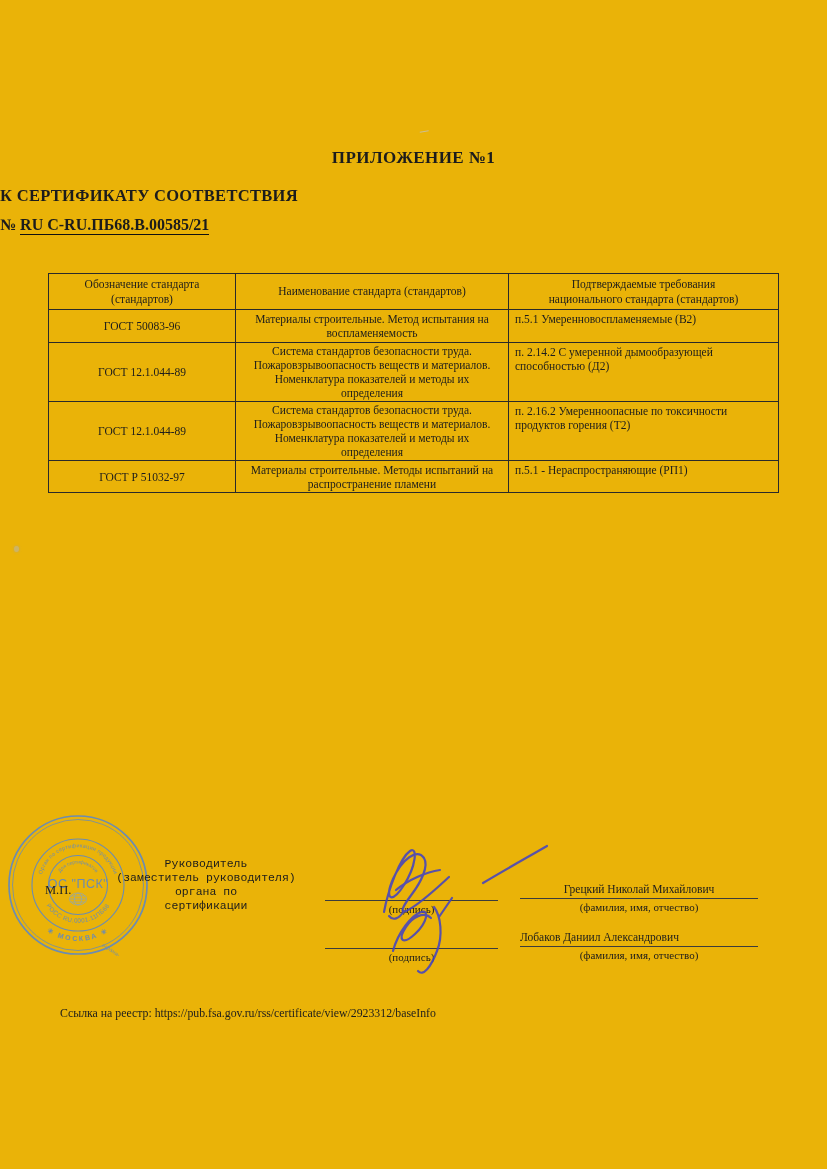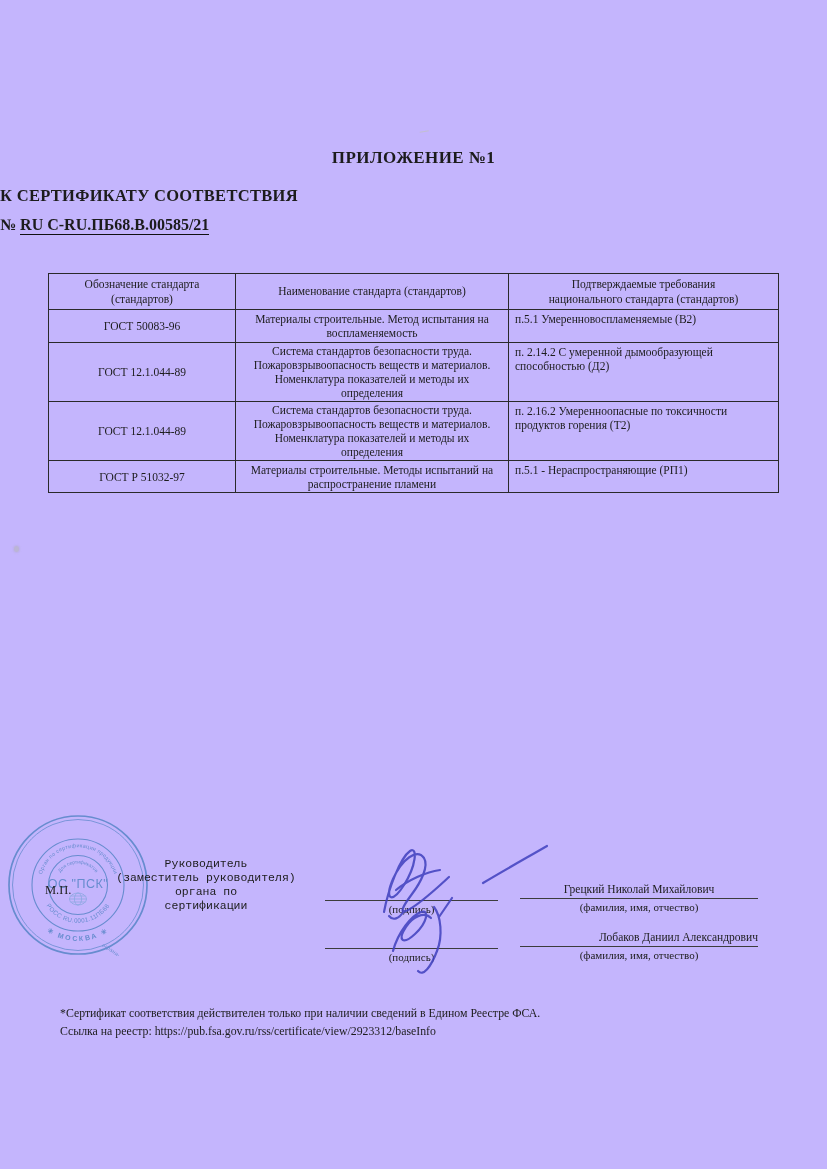--- a/index.html
+++ b/index.html
@@ -1,20 +1,20 @@
 <!DOCTYPE html>
 <html><head>
 <meta charset="utf-8">
 <style>
   html,body { margin:0; padding:0; background:#888; }
   .page {
     position: relative;
     width: 827px; height: 1169px;
     margin: 0 auto;
-    background: #c4b5fd;
+    background: #eab308;
     font-family: "Liberation Serif", "DejaVu Serif", serif;
     color: #1c1c1c;
     overflow: hidden;
   }
   .abs { position: absolute; }
   .pre { white-space: pre-line; }
 
   
   .doc-title   { top:148px; left:0; width:100%; text-align:center; font-size:17px; font-weight:bold; letter-spacing:.4px; }
   .doc-subtitle{ top:186px; left:0; width:100%; text-align:left; font-size:16.5px; font-weight:bold; letter-spacing:.3px; }
@@ -47,21 +47,21 @@
 
   .sig-line-1  { top:900px; left:325px; width:173px; border-bottom:1.4px solid #3c3c3c; height:0; }
   .sig-cap-1   { top:903px; left:325px; width:173px; text-align:center; font-size:11px; }
   .name-line-1 { top:898px; left:520px; width:238px; border-bottom:1.4px solid #3c3c3c; height:0; }
   .name-1      { top:883px; left:520px; width:238px; text-align:center; font-size:11.5px; }
   .name-cap-1  { top:901px; left:520px; width:238px; text-align:center; font-size:11px; }
 
   .sig-line-2  { top:948px; left:325px; width:173px; border-bottom:1.4px solid #3c3c3c; height:0; }
   .sig-cap-2   { top:951px; left:325px; width:173px; text-align:center; font-size:11px; }
   .name-line-2 { top:946px; left:520px; width:238px; border-bottom:1.4px solid #3c3c3c; height:0; }
-  .name-2      { top:931px; left:520px; width:238px; text-align:right; font-size:11.5px; }
+  .name-2      { top:931px; left:520px; width:238px; text-align:left; font-size:11.5px; }
   .name-cap-2  { top:949px; left:520px; width:238px; text-align:center; font-size:11px; }
 
   
   .footer { top:1004px; left:60px; width:700px; font-size:11.8px; line-height:18px; }
 
   
   .stamp-svg { top:814px; left:7px; width:142px; height:142px; opacity:.88; }
   .sig-svg   { top:820px; left:300px; width:280px; height:165px; }
 
   
@@ -187,17 +187,16 @@
       </g>
       <g>
         <path d="M 93,131 C 98,112 112,95 121,92 C 130,89 127,103 115,114 C 103,125 97,121 106,107 C 112,97 124,91 131,98"></path>
         <path d="M 134,87 C 141,96 143,116 137,131 C 131,147 123,157 118,151"></path>
         <path d="M 139,97 L 152,78"></path>
       </g>
     </g>
   </svg>
 
   <div class="abs footer">
-    <div>*Сертификат соответствия действителен только при наличии сведений в Едином Реестре ФСА.</div>
     <div><span>Ссылка на реестр: </span><span>https://pub.fsa.gov.ru/rss/certificate/view/2923312/baseInfo</span></div>
   </div>
 
 </div>
 
 </body></html>

